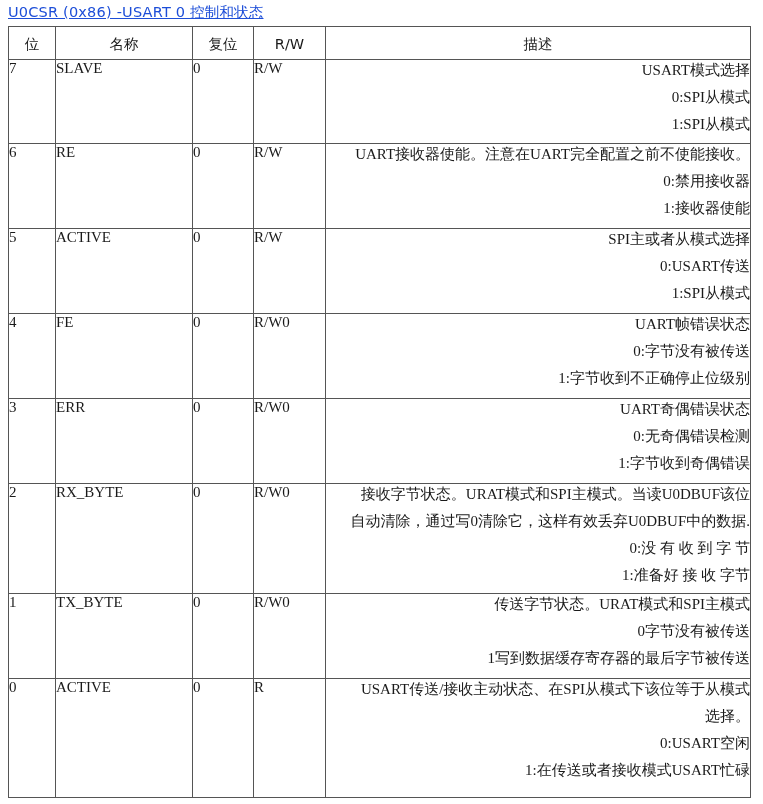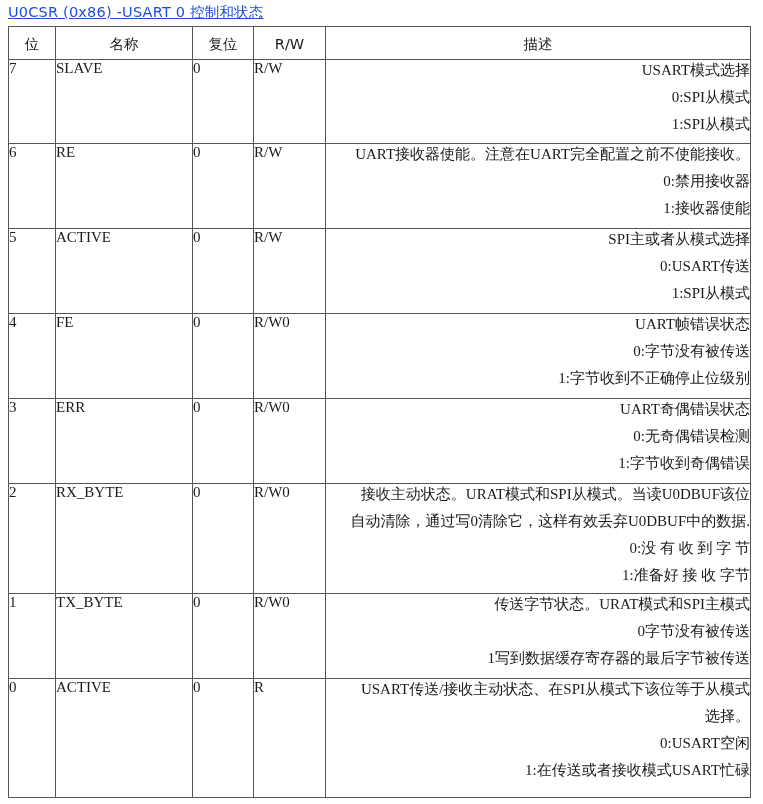--- a/index.html
+++ b/index.html
@@ -205,21 +205,21 @@
       <td class="cell">
           <span class="v">RX_BYTE</span>
         </td>
       <td class="cell">
           <span class="v">0</span>
         </td>
       <td class="cell">
           <span class="v">R/W0</span>
         </td>
       <td class="desc">
-        <span class="dline">接收主动状态。URAT模式和SPI从模式。当读U0DBUF该位</span>
+        <span class="dline">接收字节状态。URAT模式和SPI主模式。当读U0DBUF该位</span>
         <span class="dline">自动清除，通过写0清除它，这样有效丢弃U0DBUF中的数据.</span>
         <span class="dline opt"><span class="k">0:</span><span>没 有 收 到 字 节</span></span>
         <span class="dline opt"><span class="k">1:</span><span>准备好 接 收 字节</span></span>
       </td>
     </tr>
 
     <tr style="height:85px">
       <td class="cell">
           <span class="v">1</span>
         </td>

